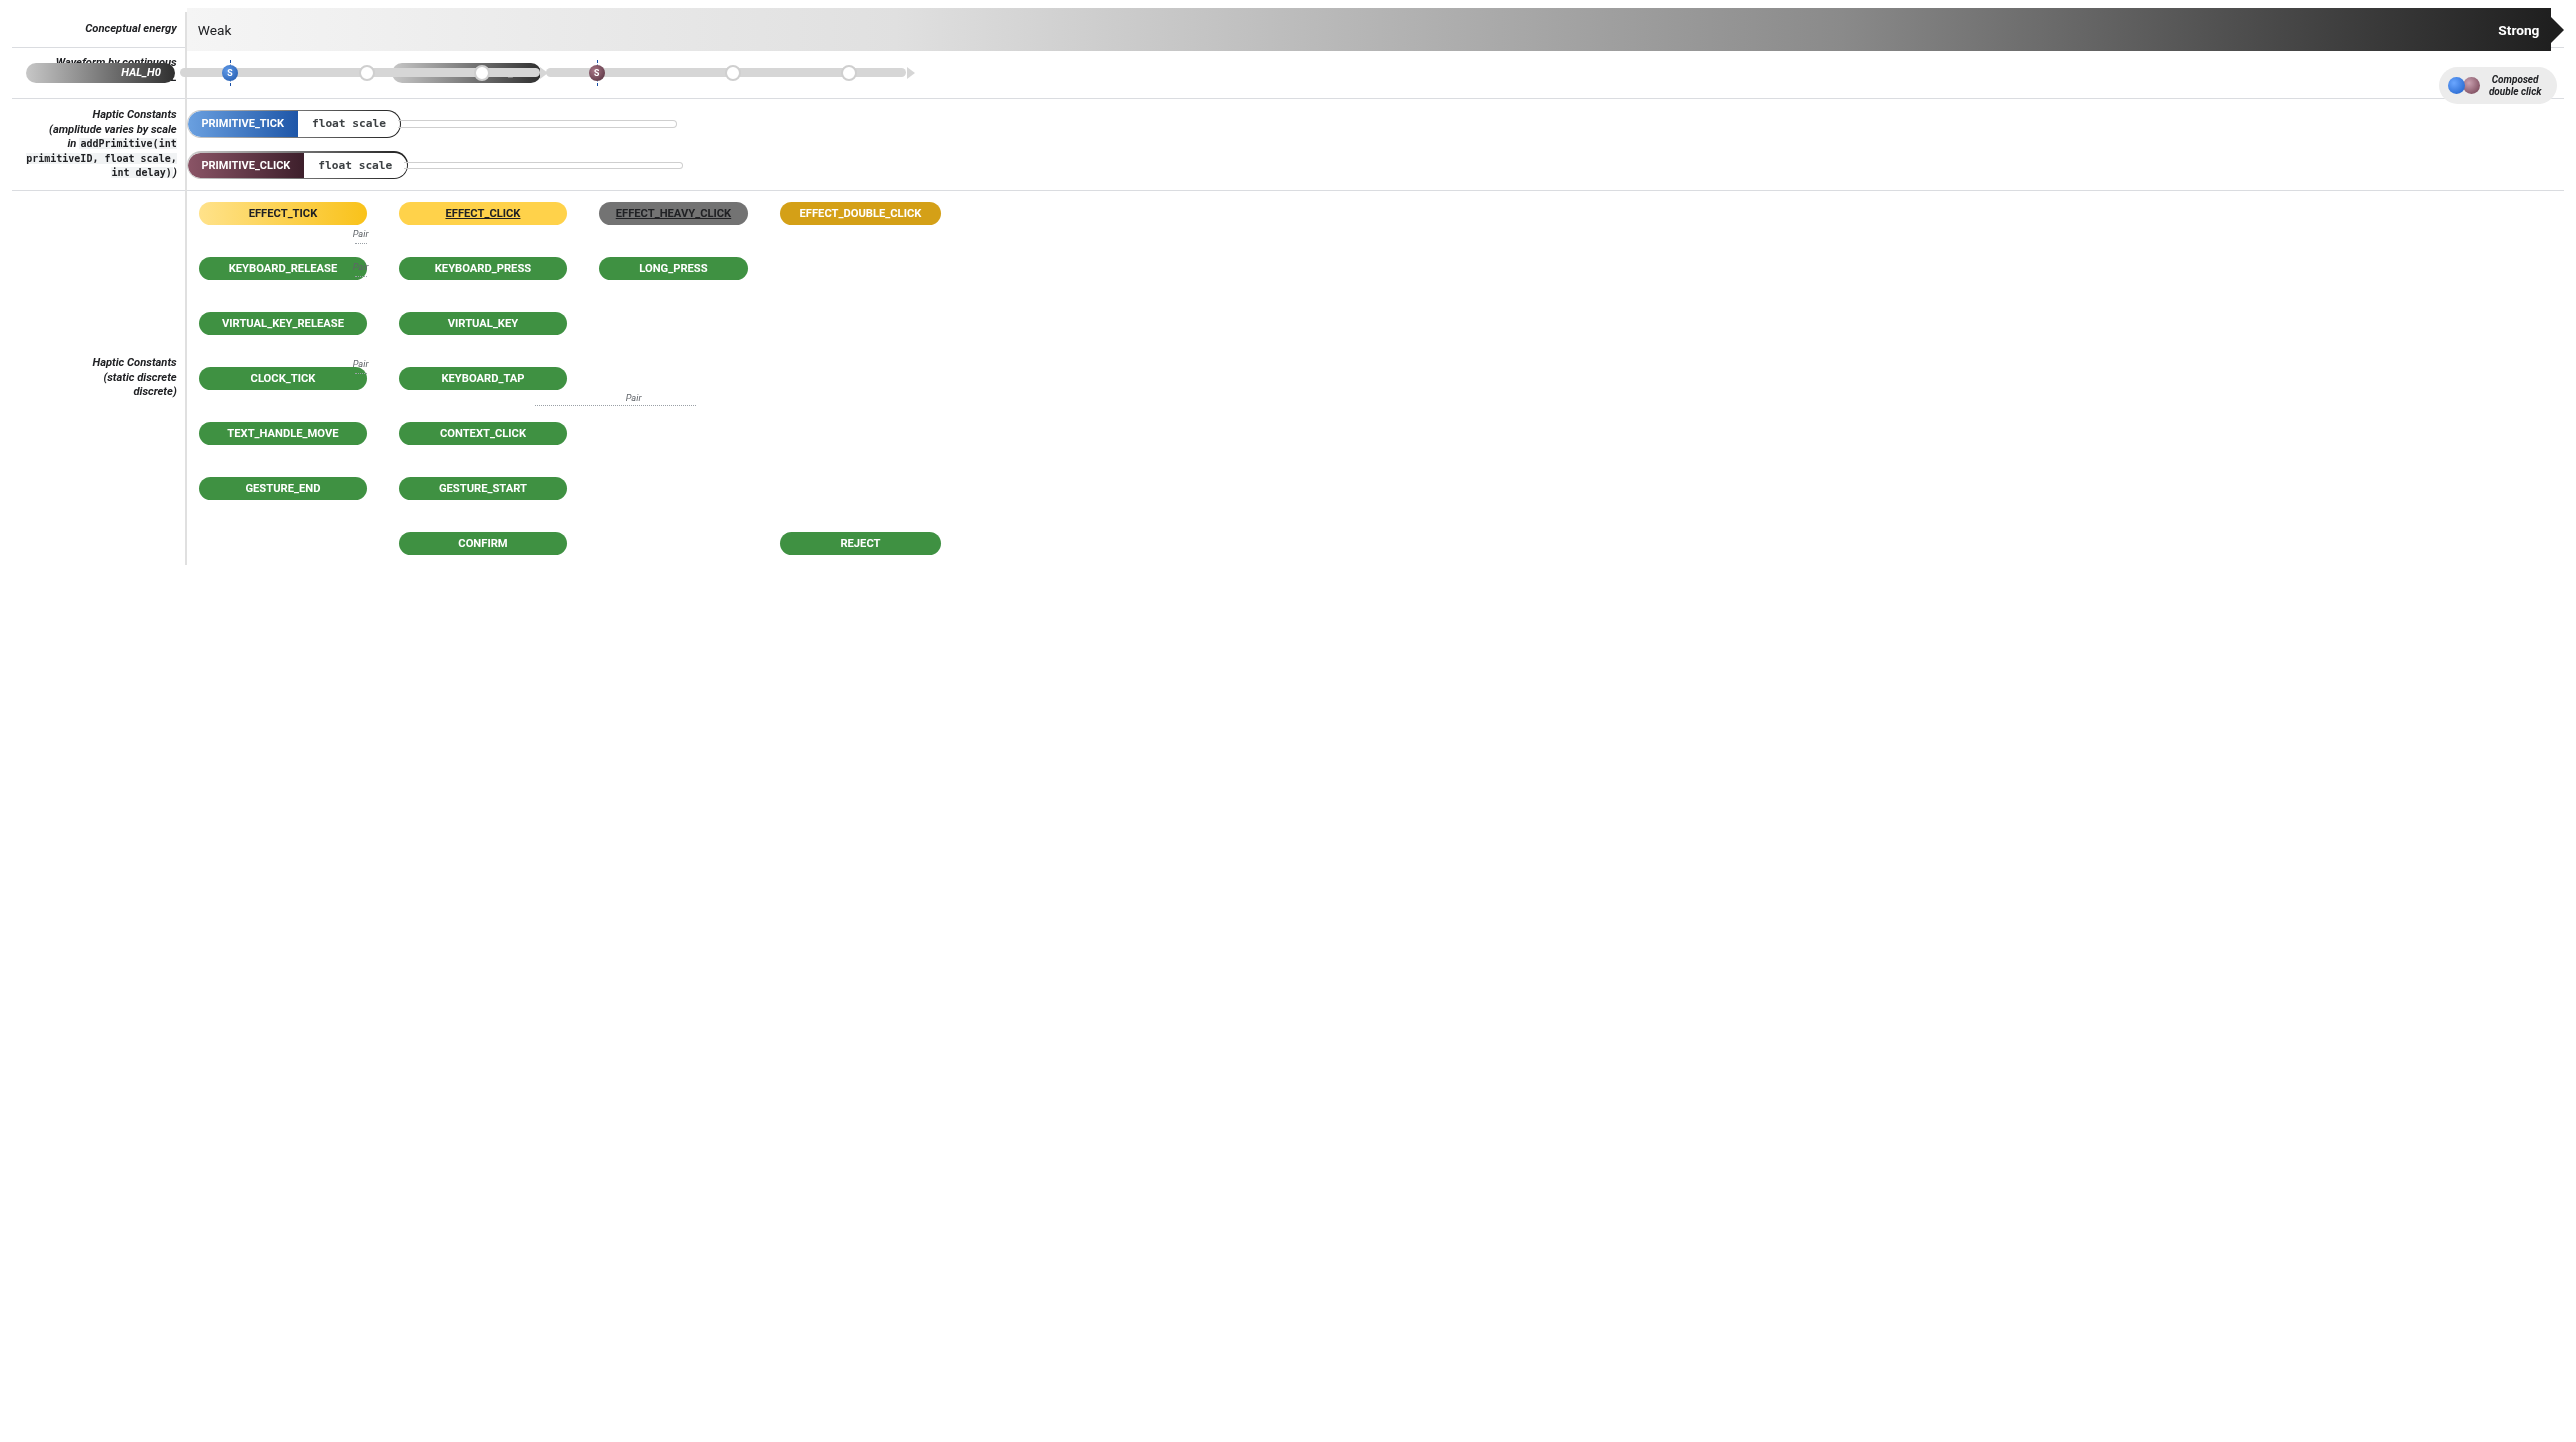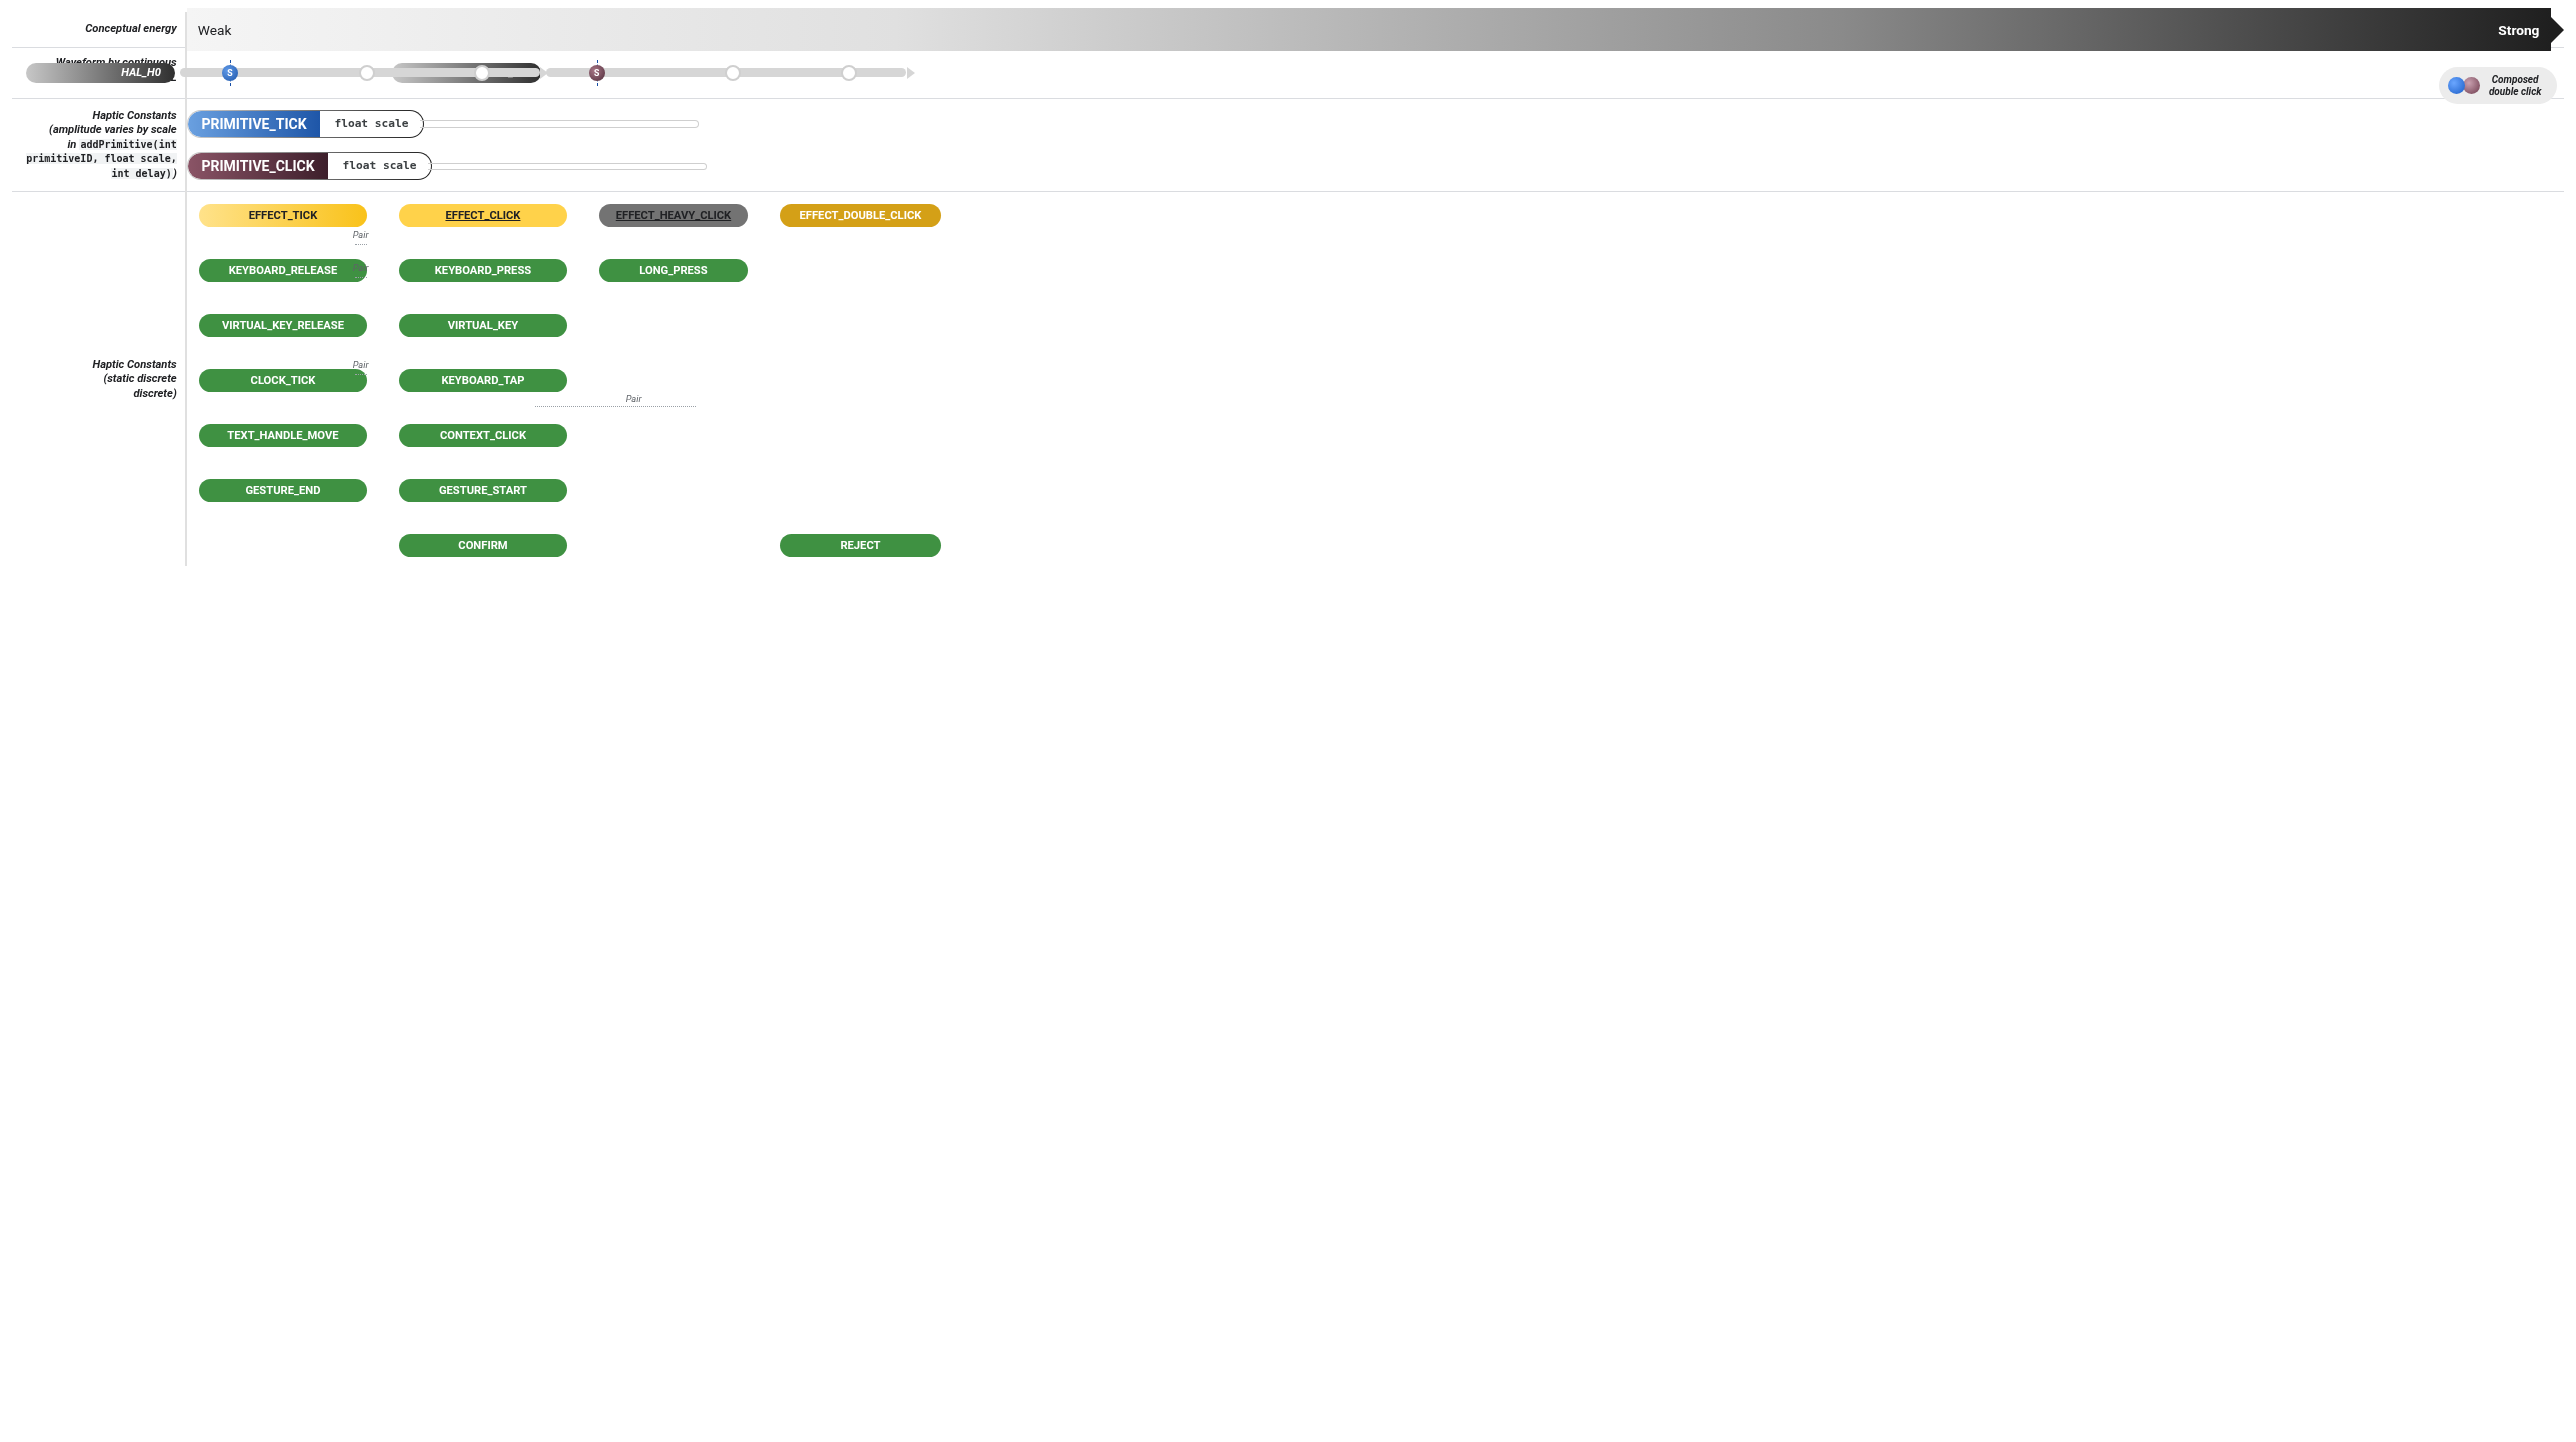--- a/index.html
+++ b/index.html
@@ -172,21 +172,21 @@
   }
   .prim-inner {
     display: flex;
     border-radius: 620px;
     overflow: hidden;
     background: #fff;
   }
   .prim-colored {
     color: #fff;
     font-weight: 700;
-    font-size: 14px;
+    font-size: 11px;
     padding: 5px 13.7px;
     display: flex;
     align-items: center;
     border-radius: 620px 0 0 620px;
   }
   .prim-scale {
     font-family: ui-monospace, SFMono-Regular, Menlo, Consolas, monospace;
     font-size: 11.2px;
     font-weight: 600;
     color: #3c4043;

